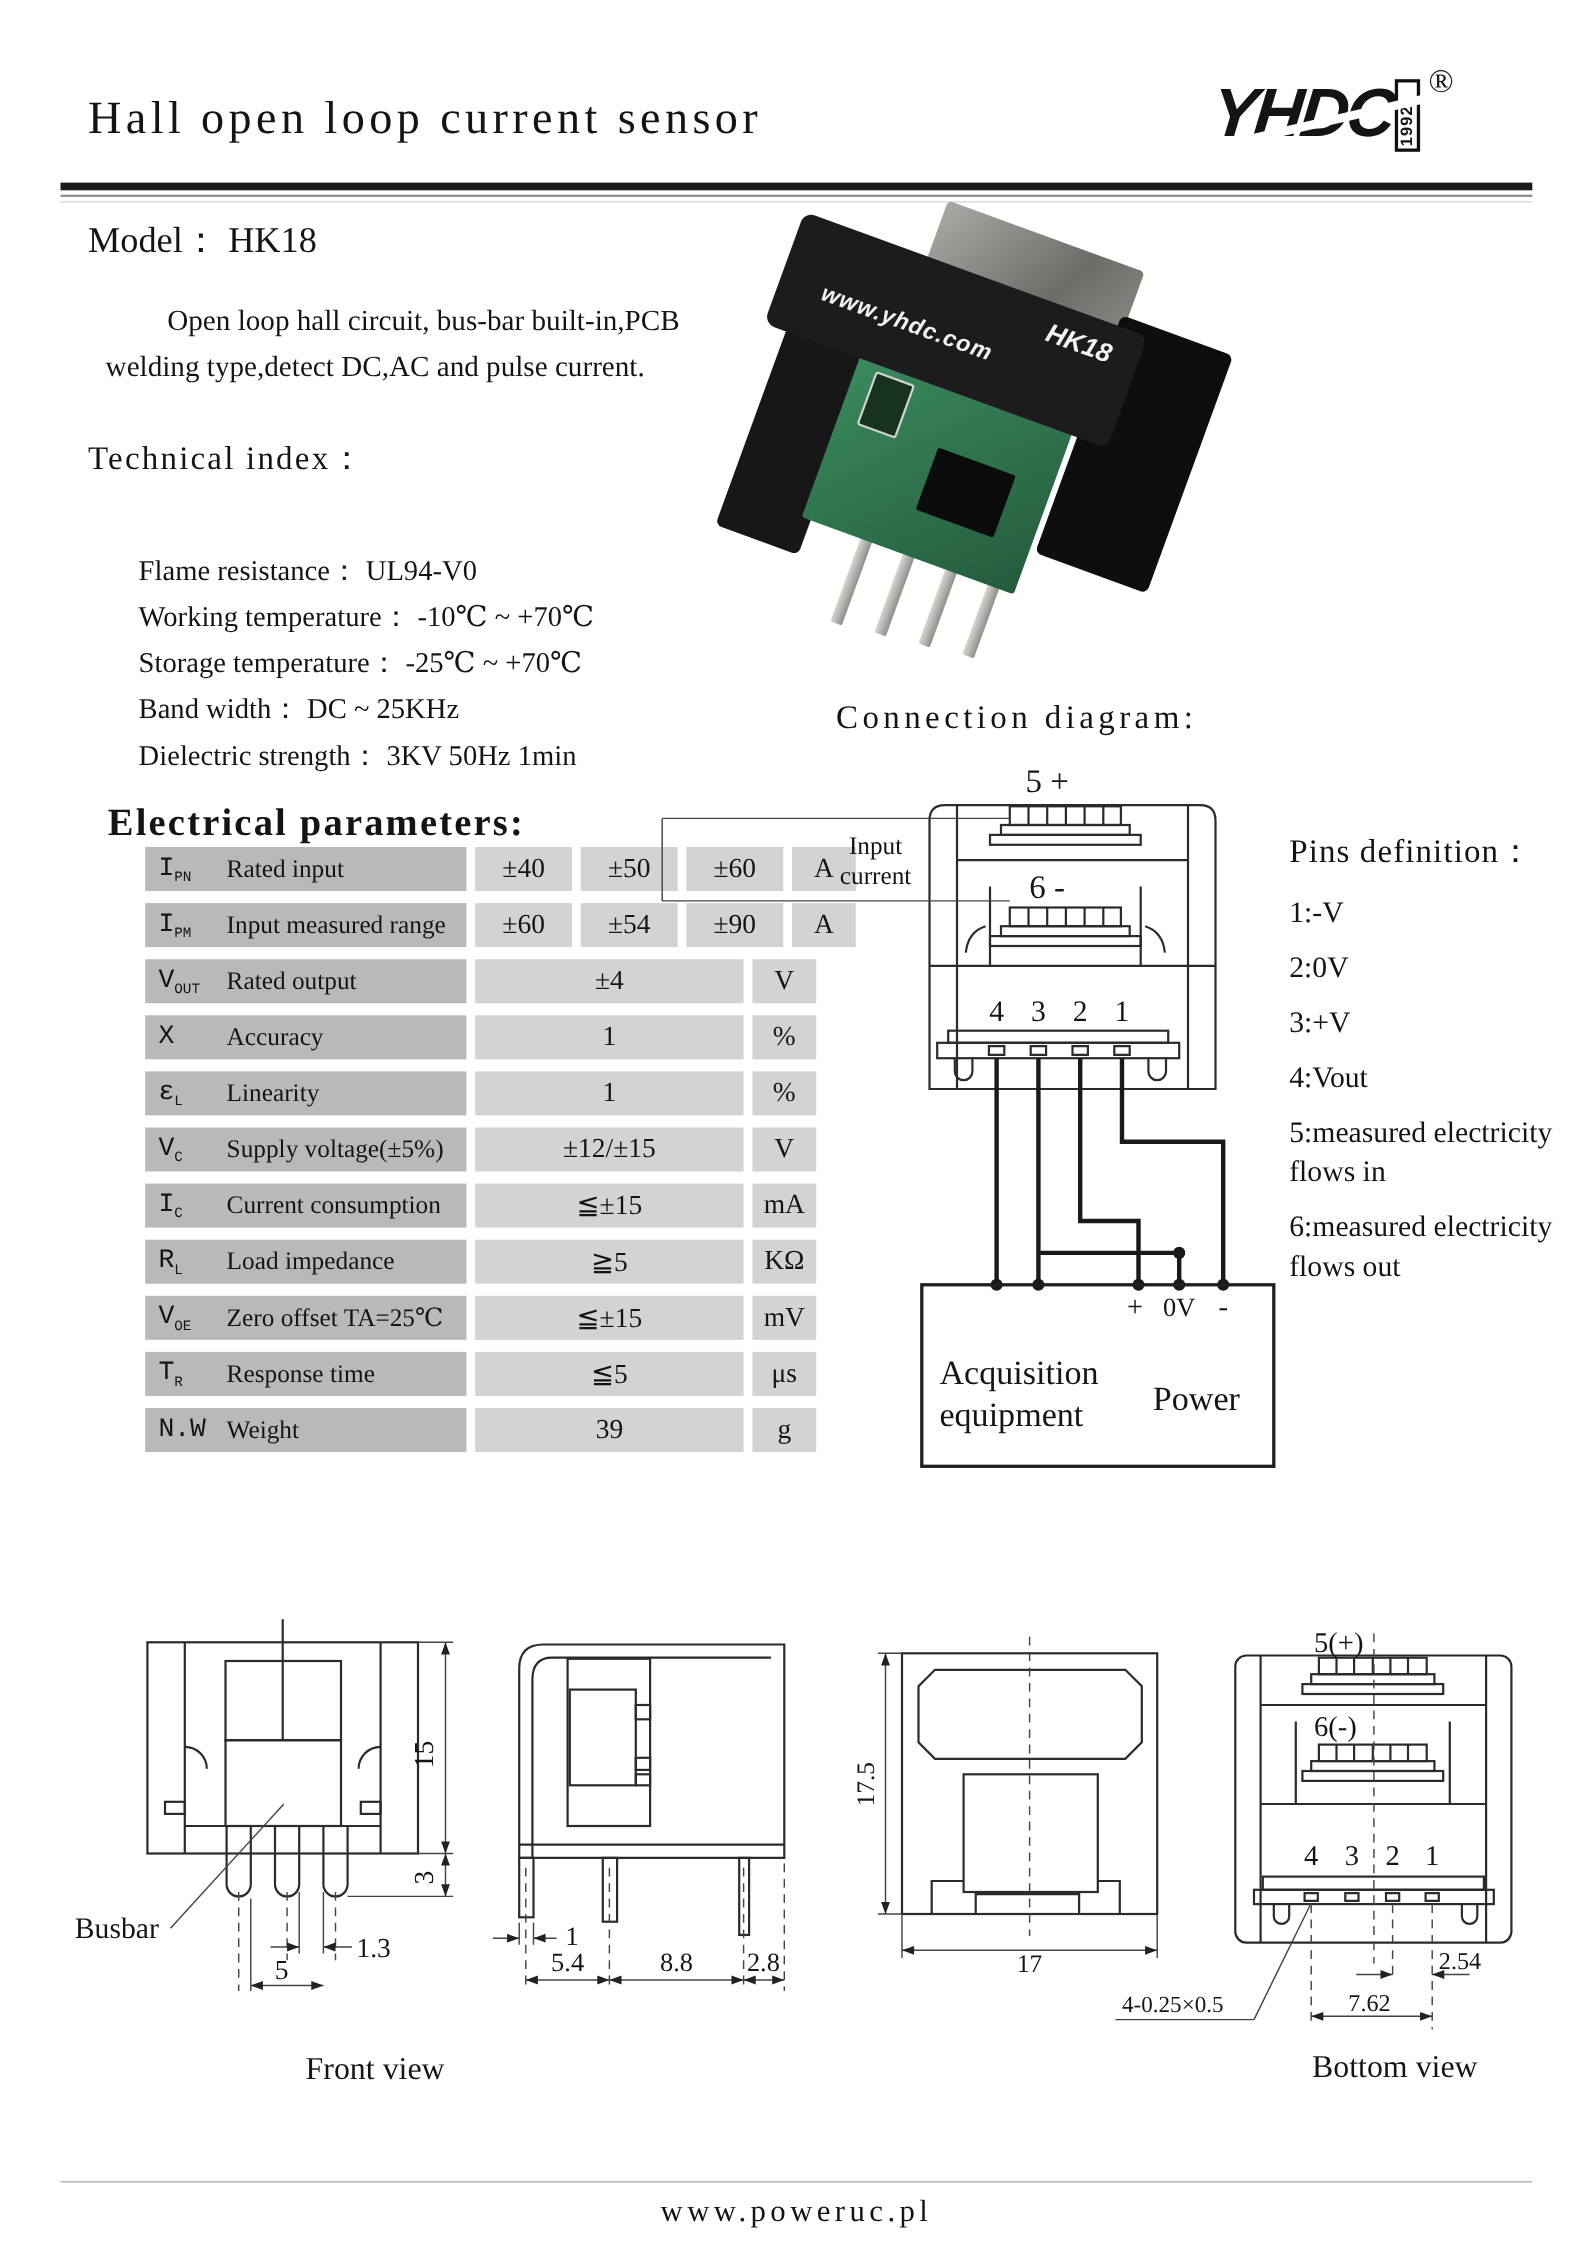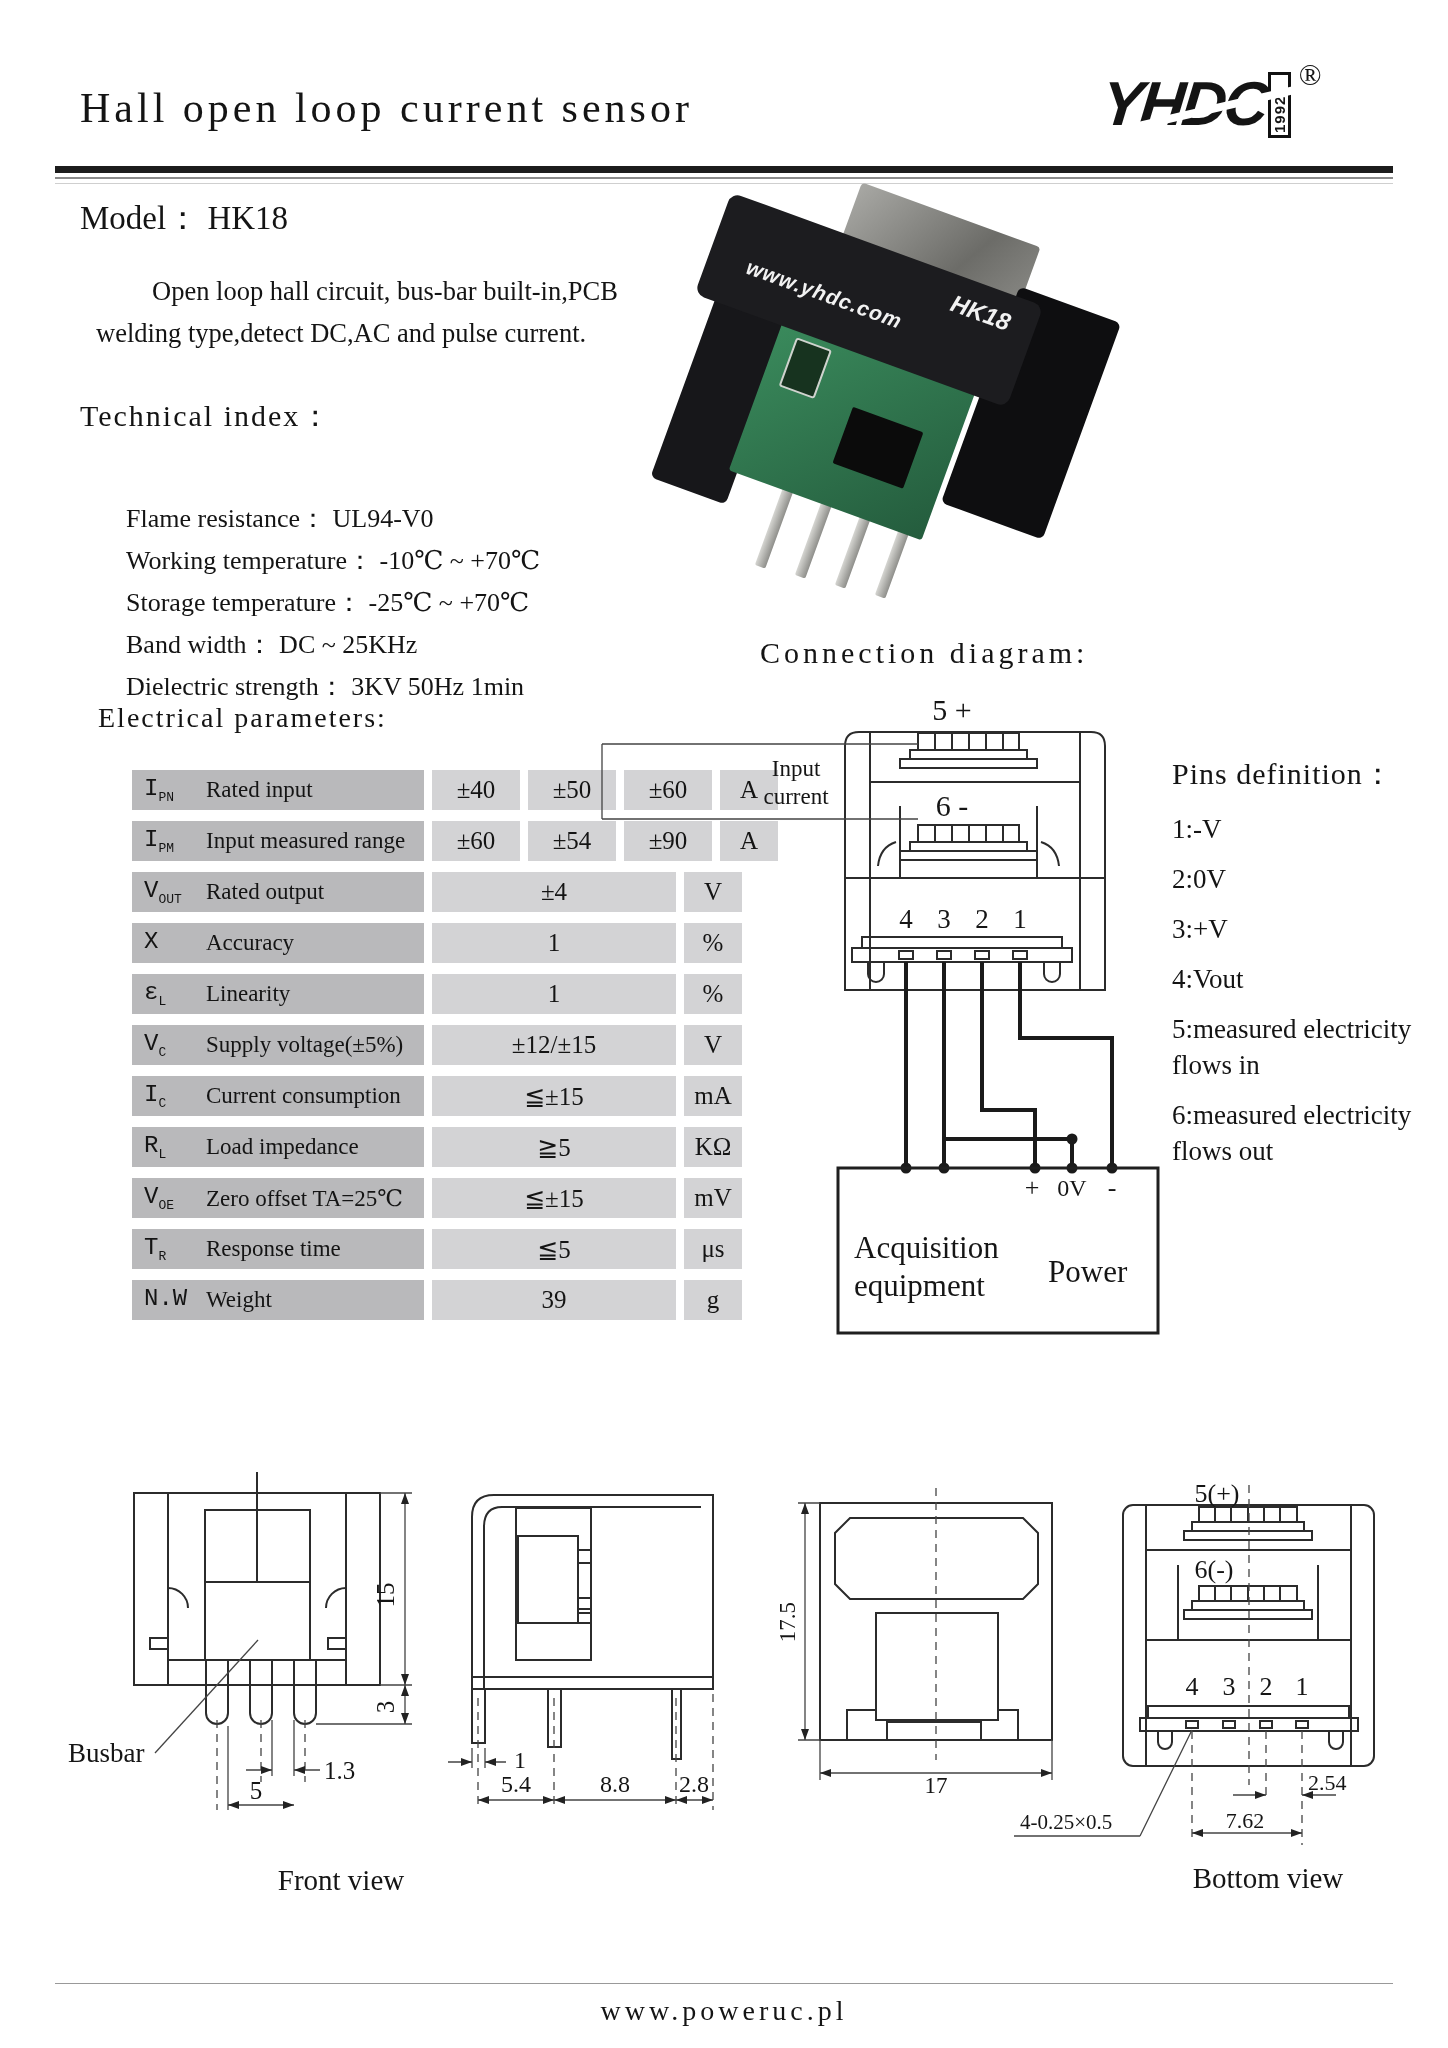--- a/index.html
+++ b/index.html
@@ -27,21 +27,21 @@
 
   #model-line{left:80px;top:196px;font-size:33px;}
   #description{left:80px;top:254px;width:600px;font-size:26.5px;line-height:42px;text-indent:56px;}
 
   
   #tech-heading{left:80px;top:396px;font-size:30px;letter-spacing:2px;}
   #tech-list{left:126px;top:450px;font-size:26px;line-height:42px;margin-top:48px;}
 
   
   #conn-heading{left:760px;top:636px;font-size:30px;letter-spacing:4px;}
-  #elec-heading{left:98px;top:702px;font-size:28px;letter-spacing:2px;}
+  #elec-heading{left:98px;top:728px;font-size:35px;letter-spacing:2px;font-weight:bold;}
   #dims-heading{left:80px;top:1388px;font-size:30px;letter-spacing:1px;}
 
   
   #etable{left:100px;top:770px;display:flex;flex-direction:column;gap:11px;}
   .trow{display:flex;gap:8px;height:40px;padding-left:32px;}
   .tlabel{width:292px;background:#b9b9bb;display:flex;align-items:center;padding-left:12px;box-sizing:border-box;}
   .tsym{width:62px;flex:none;font-family:"Liberation Mono","DejaVu Sans Mono",monospace;font-size:24px;}
   .tsym sub{font-size:13px;}
   .tname{font-size:23px;white-space:nowrap;}
   .tval,.tunit{background:#d3d3d5;display:flex;align-items:center;justify-content:center;font-size:25px;}

